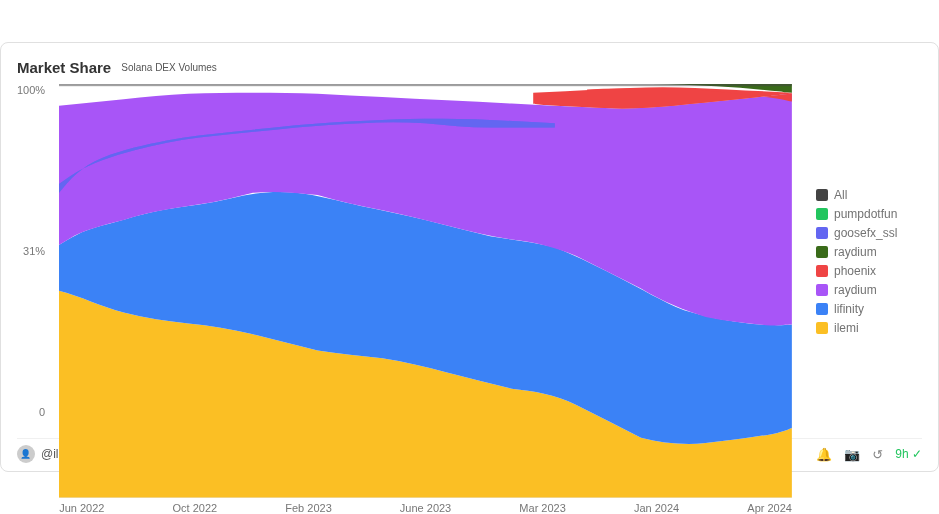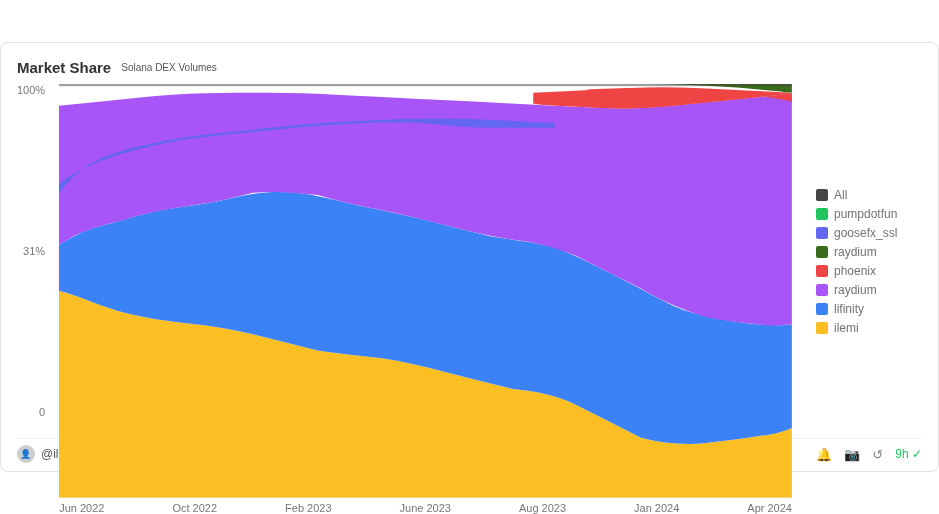--- a/index.html
+++ b/index.html
@@ -320,21 +320,21 @@
 
           <rect x="0" y="0" width="680" height="2" fill="#444" opacity="0.5"></rect>
         </svg>
       </div>
 
       <div class="x-labels">
         <span class="x-label">Jun 2022</span>
         <span class="x-label">Oct 2022</span>
         <span class="x-label">Feb 2023</span>
         <span class="x-label">June 2023</span>
-        <span class="x-label">Aug 2023</span>
+        <span class="x-label">Mar 2023</span>
         <span class="x-label">Jan 2024</span>
         <span class="x-label">Apr 2024</span>
       </div>
     </div>
 
     <div class="legend" id="legend-container">
     <div class="legend-item">
           <div class="legend-dot" style="background: rgb(68, 68, 68);"></div>
           <span>All</span>
         </div>

